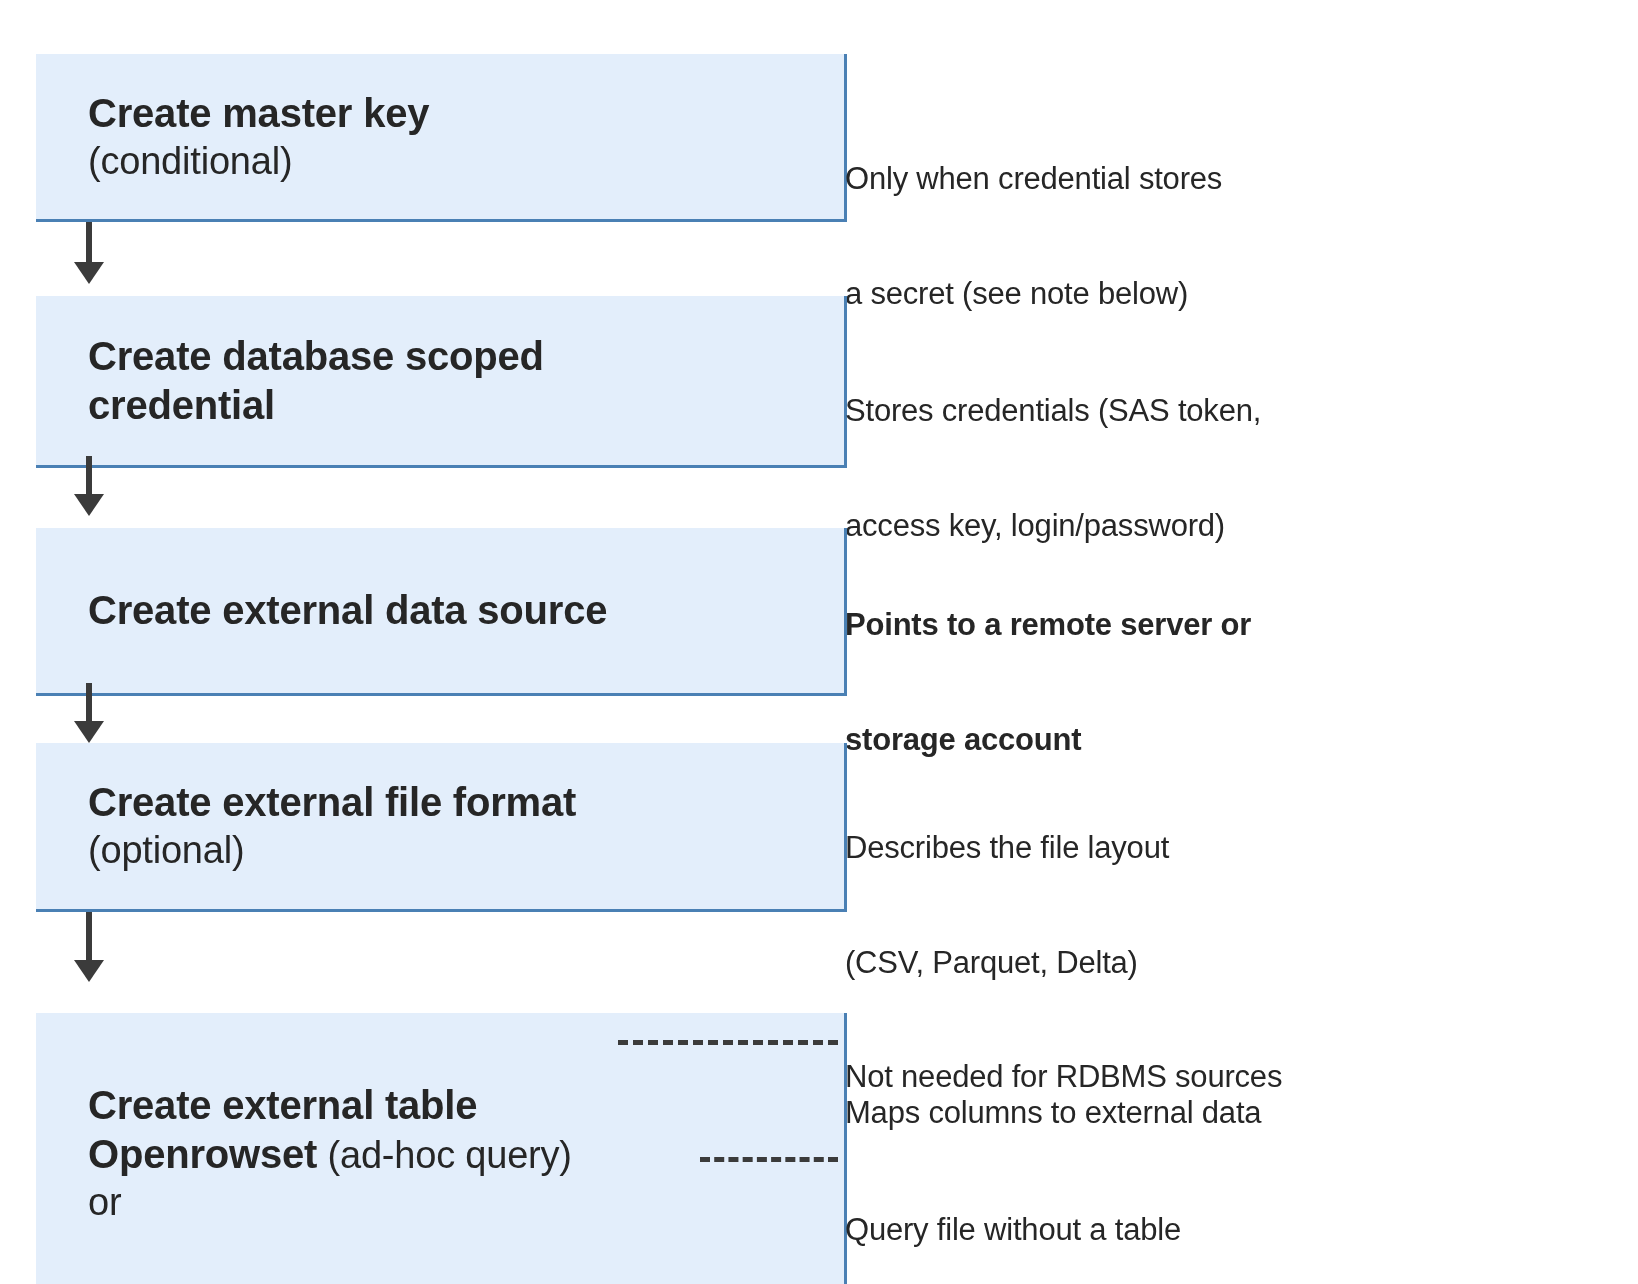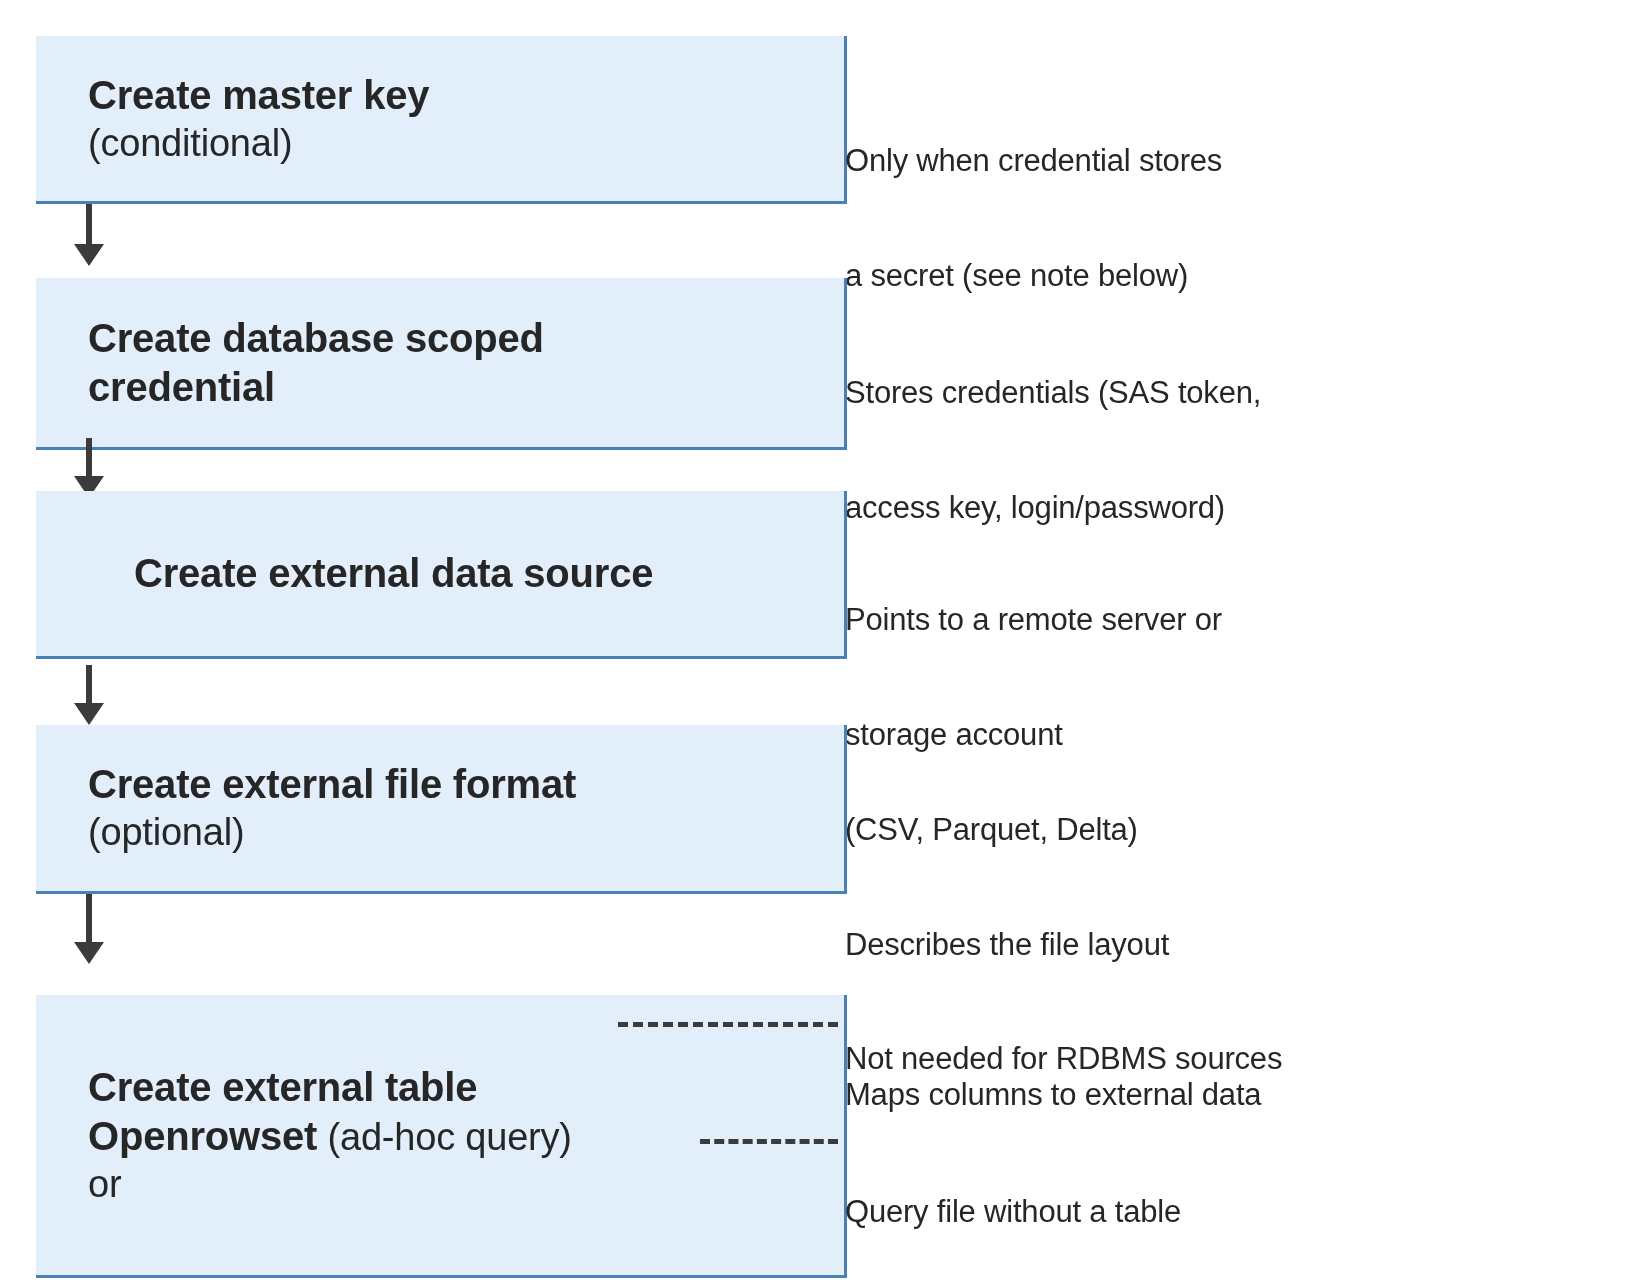--- a/index.html
+++ b/index.html
@@ -11,20 +11,21 @@
     width: 1638px;
     height: 1284px;
     font-family: "Liberation Sans", sans-serif;
     color: #262626;
     overflow: hidden;
   }
   #stage {
     position: relative;
     width: 1638px;
     height: 1048px;
+    margin-top: 18px;
   }
 
   
   .step-box {
     position: absolute;
     left: 36px;
     width: 811px;
     background: #e3eefb;
     border-right: 3px solid #4a80b4;
     border-bottom: 3px solid #4a80b4;
@@ -46,21 +47,21 @@
   .step-sub {
     font-size: 38px;
     font-weight: normal;
     letter-spacing: -0.2px;
     white-space: nowrap;
   }
 
   
   #box-1 { top: 36px;  height: 168px; }
   #box-2 { top: 278px; height: 172px; }
-  #box-3 { top: 491px; height: 168px; padding-left: 46px; }
+  #box-3 { top: 510px; height: 168px; }
   #box-4 { top: 725px; height: 169px; }
   #box-5 { top: 995px; height: 283px; }
 
   
   .arrow {
     position: absolute;
     left: 86px;
     width: 6px;
     background: #3b3b3b;
   }
@@ -93,21 +94,21 @@
   .note {
     position: absolute;
     left: 845px;
     font-size: 31px;
     line-height: 1.23;
     letter-spacing: -0.2px;
     white-space: pre;
   }
   #note-1 { top: 66px; }
   #note-2 { top: 298px; }
-  #note-3 { top: 525px; }
+  #note-3 { top: 512px; font-weight: bold; }
   #note-4 { top: 735px; }
   #note-5 { top: 1000px; }
   #note-6 { top: 1117px; }
 
   .nowrap { white-space: nowrap; }
 </style>
 </head>
 <body>
 
 <div id="stage">
@@ -147,22 +148,22 @@
   </div>
   <div class="arrow" id="arrow-3"></div>
 
   <div class="step-box" id="box-4">
     <div class="step-text">
       <div class="step-title">Create external file format</div>
       <div class="step-sub">(optional)</div>
     </div>
   </div>
   <div class="note" id="note-4">
+    <div class="nowrap">Describes the file layout</div>
     <div class="nowrap">(CSV, Parquet, Delta)</div>
-    <div class="nowrap">Describes the file layout</div>
     <div class="nowrap">Not needed for RDBMS sources</div>
   </div>
   <div class="arrow" id="arrow-4"></div>
 
   <div class="step-box" id="box-5">
     <div class="step-text">
       <div class="step-title">Create external table</div>
       <div class="step-sub"><span class="step-title" style="font-size:40px">Openrowset</span><span> (ad-hoc query)</span></div>
       <div class="step-sub">or</div>
     </div>

